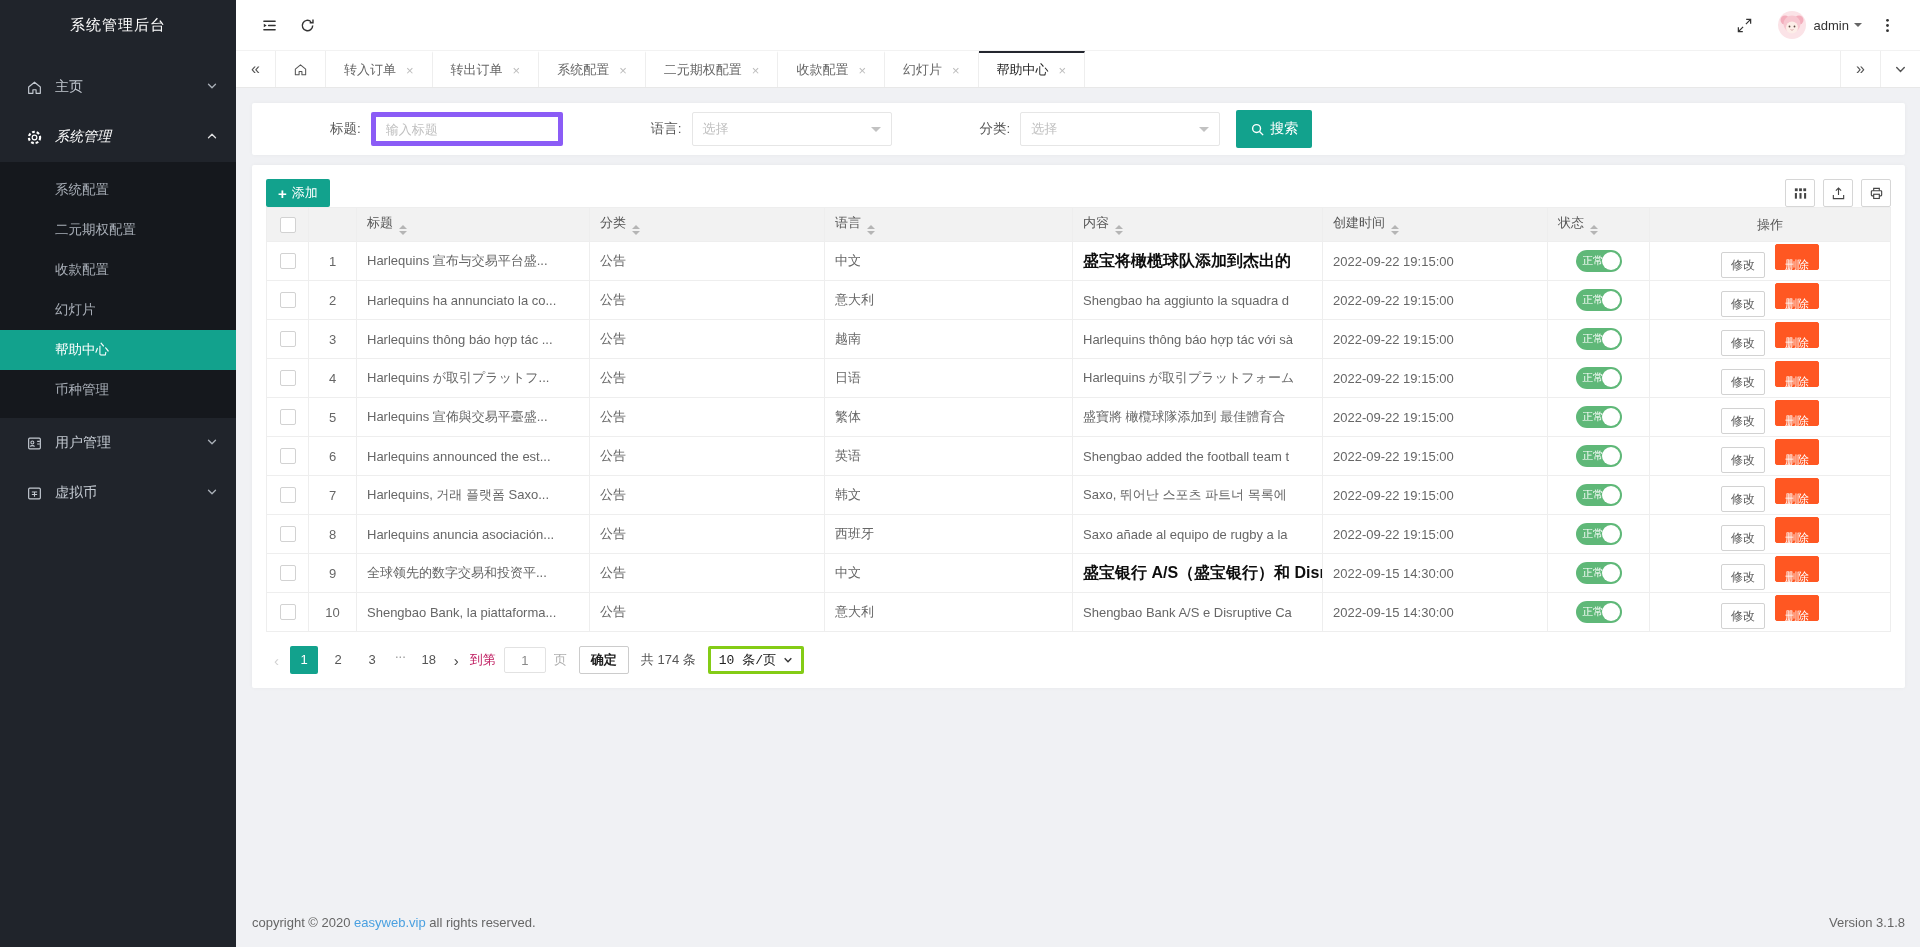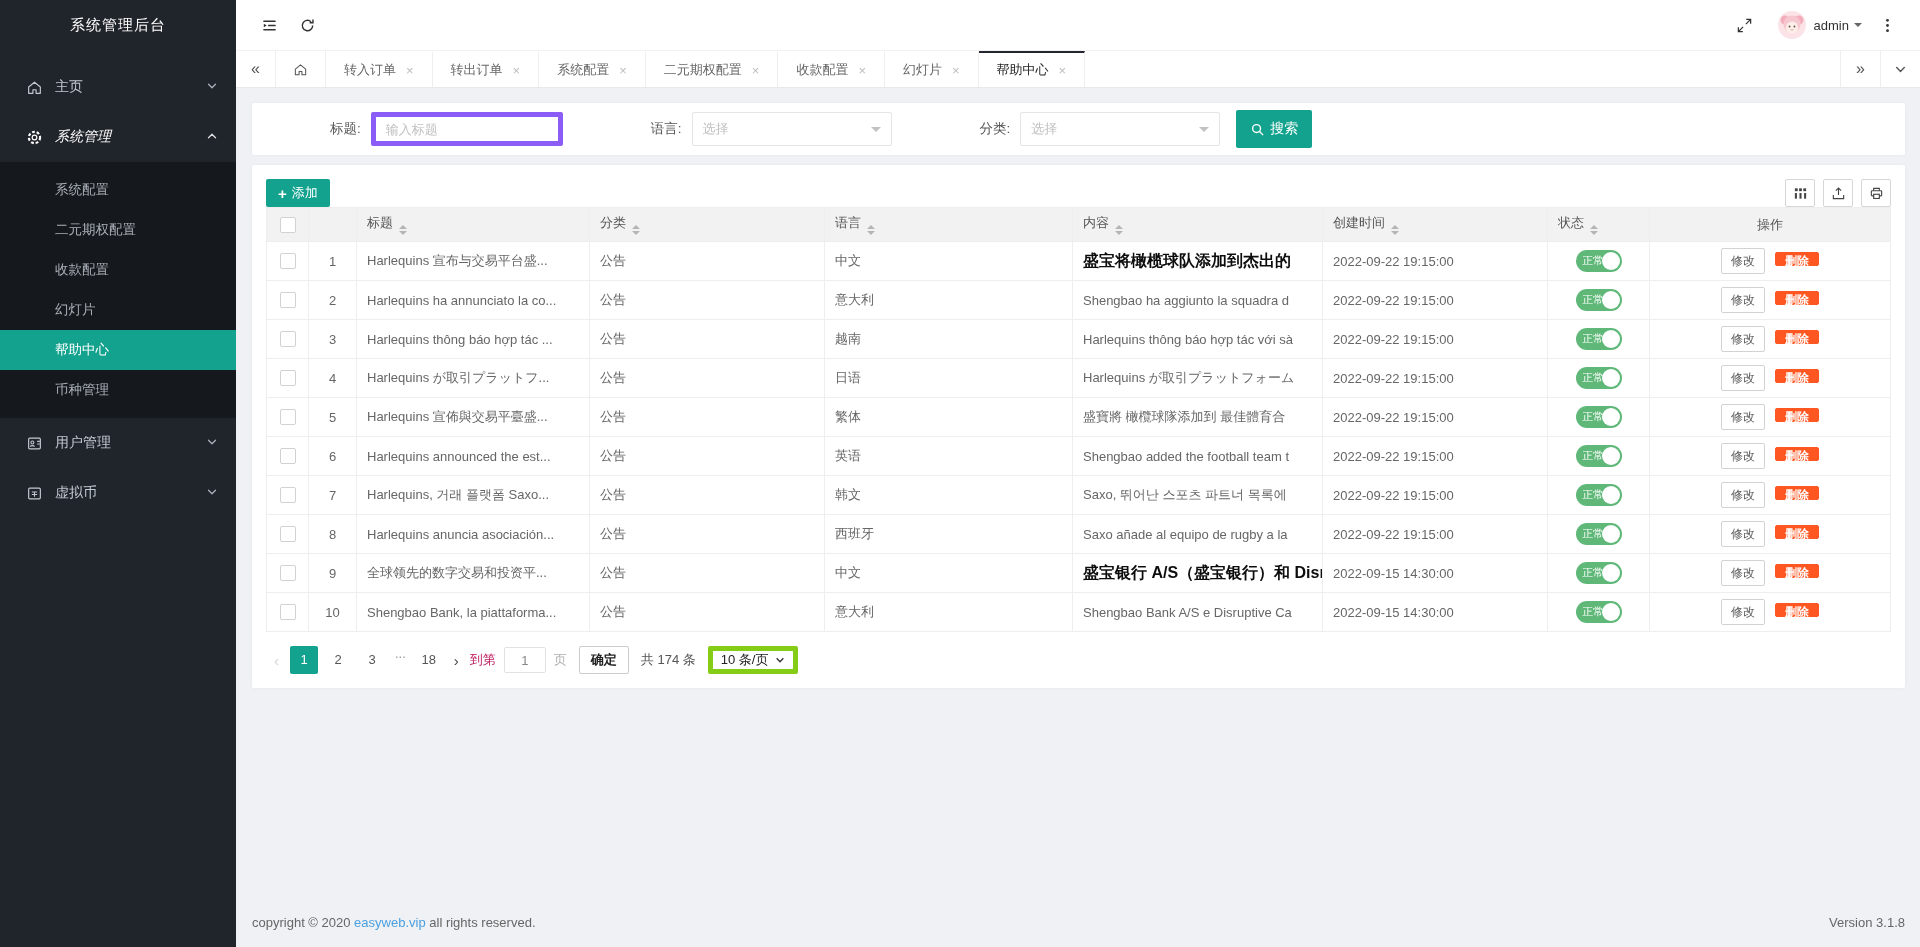--- a/index.html
+++ b/index.html
@@ -83,34 +83,34 @@
   .sort i { width: 0; height: 0; border: 4px solid transparent; display: block; }
   .sort .asc { border-bottom-color: #b5b5b5; border-top-width: 0; margin-bottom: 2px; }
   .sort .desc { border-top-color: #b5b5b5; border-bottom-width: 0; }
   .cb { display: inline-block; width: 16px; height: 16px; border: 1px solid #d2d2d2; border-radius: 2px; background: #fff; vertical-align: middle; cursor: pointer; }
 
   .switch { width: 46px; height: 22px; border-radius: 11px; background: #5FB878; display: inline-flex; align-items: center; position: relative; cursor: pointer; vertical-align: middle; }
   .sw-label { color: #fff; font-size: 10.5px; margin-left: 7px; }
   .sw-knob { position: absolute; right: 2px; top: 2px; width: 18px; height: 18px; border-radius: 50%; background: #fff; }
 
   .btn-edit { height: 26px; padding: 0 9px; background: #fff; border: 1px solid #d2d2d2; border-radius: 2px; font-size: 12px; color: #595959; cursor: pointer; margin-right: 10px; }
-  .btn-del { height: 14px; padding: 0 9px; background: #FF5722; border: 1px solid #FF5722; border-radius: 2px; font-size: 12px; color: #fff; cursor: pointer; font-weight: bold; }
+  .btn-del { height: 14px; padding: 12px 9px; background: #FF5722; border: 1px solid #FF5722; border-radius: 2px; font-size: 12px; color: #fff; cursor: pointer; }
 
   .pagination { display: flex; align-items: center; margin-top: 14px; font-size: 13px; color: #666; }
   .pg-prev { color: #d2d2d2; padding: 0 8px; font-size: 15px; }
   .pg-next { color: #444; padding: 0 8px; font-size: 15px; cursor: pointer; }
   .pg-num { min-width: 28px; height: 28px; line-height: 28px; text-align: center; margin: 0 3px; color: #555; cursor: pointer; border-radius: 2px; }
   .pg-num.active { background: var(--accent); color: #fff; }
   .pg-ellipsis { margin: 0 6px; color: #999; }
   .pg-jump-label { color: #be185d; margin-left: 3px; }
   .pg-input { width: 42px; height: 26px; border: 1px solid #e2e2e2; border-radius: 2px; text-align: center; margin: 0 8px; font-size: 13px; color: #888; outline: none; }
   .pg-suffix { color: #b0b0b0; }
   .pg-confirm { height: 28px; padding: 0 11px; background: #fff; border: 1px solid #ccc; border-radius: 2px; font-size: 13px; color: #222; margin: 0 12px; cursor: pointer; font-weight: bold; }
   .pg-total { margin-right: 12px; color: #555; }
-  .pg-size { height: 28px; border: 5px solid #84cc16; border-radius: 2px; display: flex; align-items: center; padding: 0 8px; cursor: pointer; color: #222; background: #fff; }
+  .pg-size { height: 28px; border: 3px solid #84cc16; border-radius: 2px; display: flex; align-items: center; padding: 0 8px; cursor: pointer; color: #222; background: #fff; font-family: Liberation Mono, monospace; }
   .pg-size svg { width: 10px; height: 10px; margin-left: 7px; }
 
   .footer { margin-top: auto; height: 46px; display: flex; align-items: center; justify-content: space-between; font-size: 13px; color: #666; padding-bottom: 4px; }
   .footer a { color: #4aa0e0; text-decoration: none; cursor: pointer; }
 </style>
 </head>
 <body>
 
 <aside class="sidebar">
   <div class="logo">系统管理后台</div>

